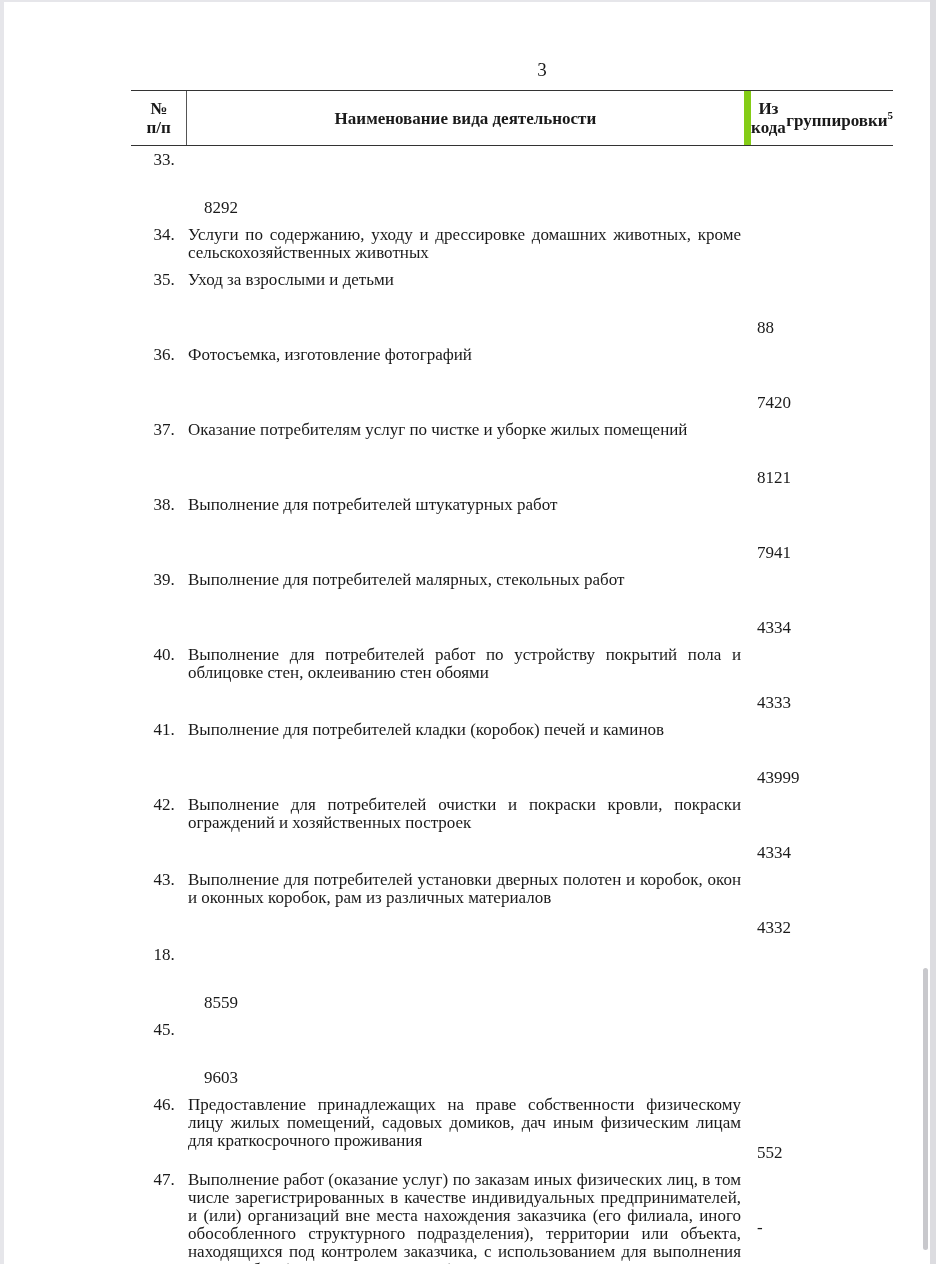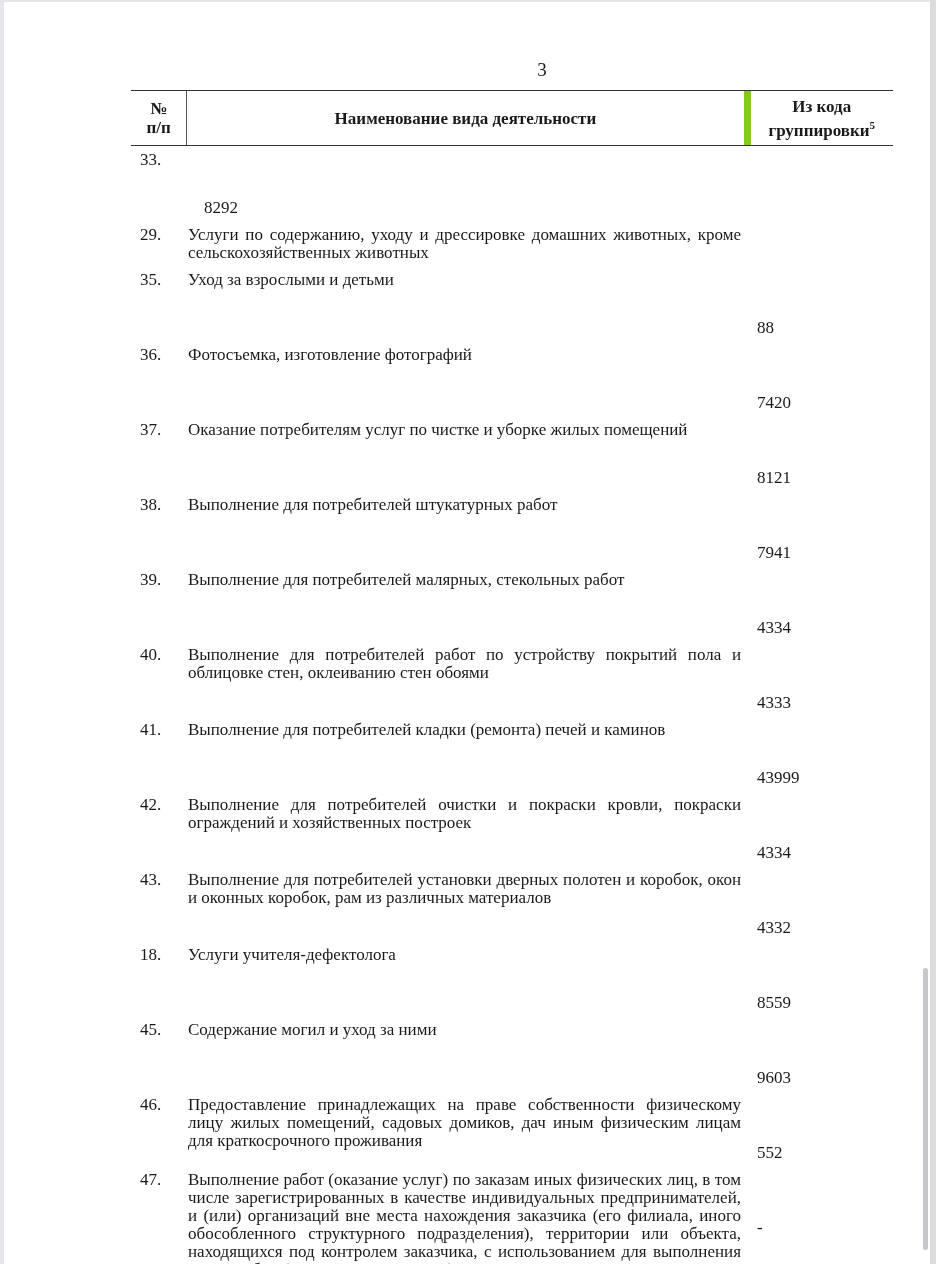--- a/index.html
+++ b/index.html
@@ -32,25 +32,25 @@
   .thead {
     display: flex; border-top: 1.5px solid #333; border-bottom: 1.5px solid #333;
     height: 56px; box-sizing: border-box;
   }
   .th {
     font-weight: bold; font-size: 17px; line-height: 19px;
     display: flex; align-items: center; justify-content: center; text-align: center;
   }
   .th.num { width: 56px; border-right: 1px solid #555; flex-direction: column; }
   .th.name { width: 562px; border-right: 7px solid #84cc16; }
-  .th.code { width: 144px; flex-direction: column; }
+  .th.code { width: 144px; flex-direction: row; }
   .th.code sup { font-size: 11px; }
   .rows { padding-top: 5px; }
   .row { display: flex; font-size: 17px; line-height: 18px; margin-bottom: 9px; }
-  .row .n { width: 57px; padding-left: 9px; box-sizing: border-box; }
+  .row .n { width: 57px; padding-left: 9px; box-sizing: border-box; text-align: center; }
   .row .t { width: 553px; text-align: justify; text-align-last: left; }
   .row .c { width: 140px; padding-left: 16px; box-sizing: border-box; margin-top: 48px; }
 </style>
 </head>
 <body>
 
 <div class="page">
   <div class="page-number">3</div>
 
   <div class="table">
@@ -64,21 +64,21 @@
         <span>Из кода</span>
         <span><span>группировки</span><sup>5</sup></span>
       </div>
     </div>
     <div class="rows" id="rows">
         <div class="row">
           <div class="n">33.</div>
           <div class="c">8292</div>
         </div>
         <div class="row">
-          <div class="n">29.</div>
+          <div class="n">34.</div>
           <div class="t">Услуги по содержанию, уходу и дрессировке домашних животных, кроме сельскохозяйственных животных</div>
         </div>
         <div class="row">
           <div class="n">35.</div>
           <div class="t">Уход за взрослыми и детьми</div>
           <div class="c">88</div>
         </div>
         <div class="row">
           <div class="n">36.</div>
           <div class="t">Фотосъемка, изготовление фотографий</div>
@@ -99,41 +99,39 @@
           <div class="t">Выполнение для потребителей малярных, стекольных работ</div>
           <div class="c">4334</div>
         </div>
         <div class="row">
           <div class="n">40.</div>
           <div class="t">Выполнение для потребителей работ по устройству покрытий пола и облицовке стен, оклеиванию стен обоями</div>
           <div class="c">4333</div>
         </div>
         <div class="row">
           <div class="n">41.</div>
-          <div class="t">Выполнение для потребителей кладки (ремонта) печей и каминов</div>
+          <div class="t">Выполнение для потребителей кладки (коробок) печей и каминов</div>
           <div class="c">43999</div>
         </div>
         <div class="row">
           <div class="n">42.</div>
           <div class="t">Выполнение для потребителей очистки и покраски кровли, покраски ограждений и хозяйственных построек</div>
           <div class="c">4334</div>
         </div>
         <div class="row">
           <div class="n">43.</div>
           <div class="t">Выполнение для потребителей установки дверных полотен и коробок, окон и оконных коробок, рам из различных материалов</div>
           <div class="c">4332</div>
         </div>
         <div class="row">
           <div class="n">18.</div>
-          <div class="t">Услуги учителя-дефектолога</div>
           <div class="c">8559</div>
         </div>
         <div class="row">
           <div class="n">45.</div>
-          <div class="t">Содержание могил и уход за ними</div>
           <div class="c">9603</div>
         </div>
         <div class="row">
           <div class="n">46.</div>
           <div class="t">Предоставление принадлежащих на праве собственности физическому лицу жилых помещений, садовых домиков, дач иным физическим лицам для краткосрочного проживания</div>
           <div class="c">552</div>
         </div>
         <div class="row">
           <div class="n">47.</div>
           <div class="t">Выполнение работ (оказание услуг) по заказам иных физических лиц, в том числе зарегистрированных в качестве индивидуальных предпринимателей, и (или) организаций вне места нахождения заказчика (его филиала, иного обособленного структурного подразделения), территории или объекта, находящихся под контролем заказчика, с использованием для выполнения таких работ (оказания таких услуг) и передачи результатов выполненных работ (оказанных услуг) сети Интернет</div>

